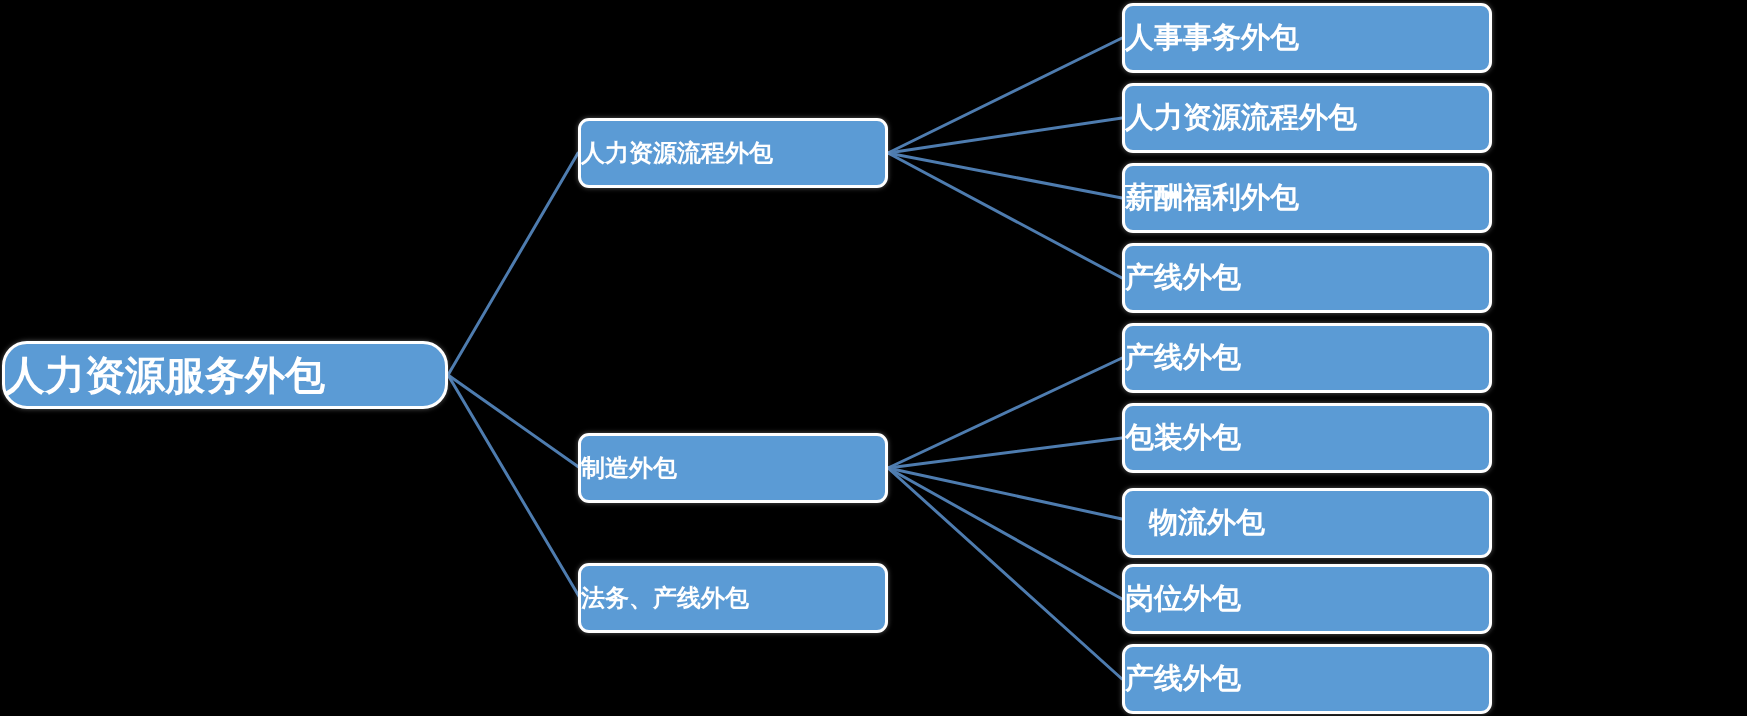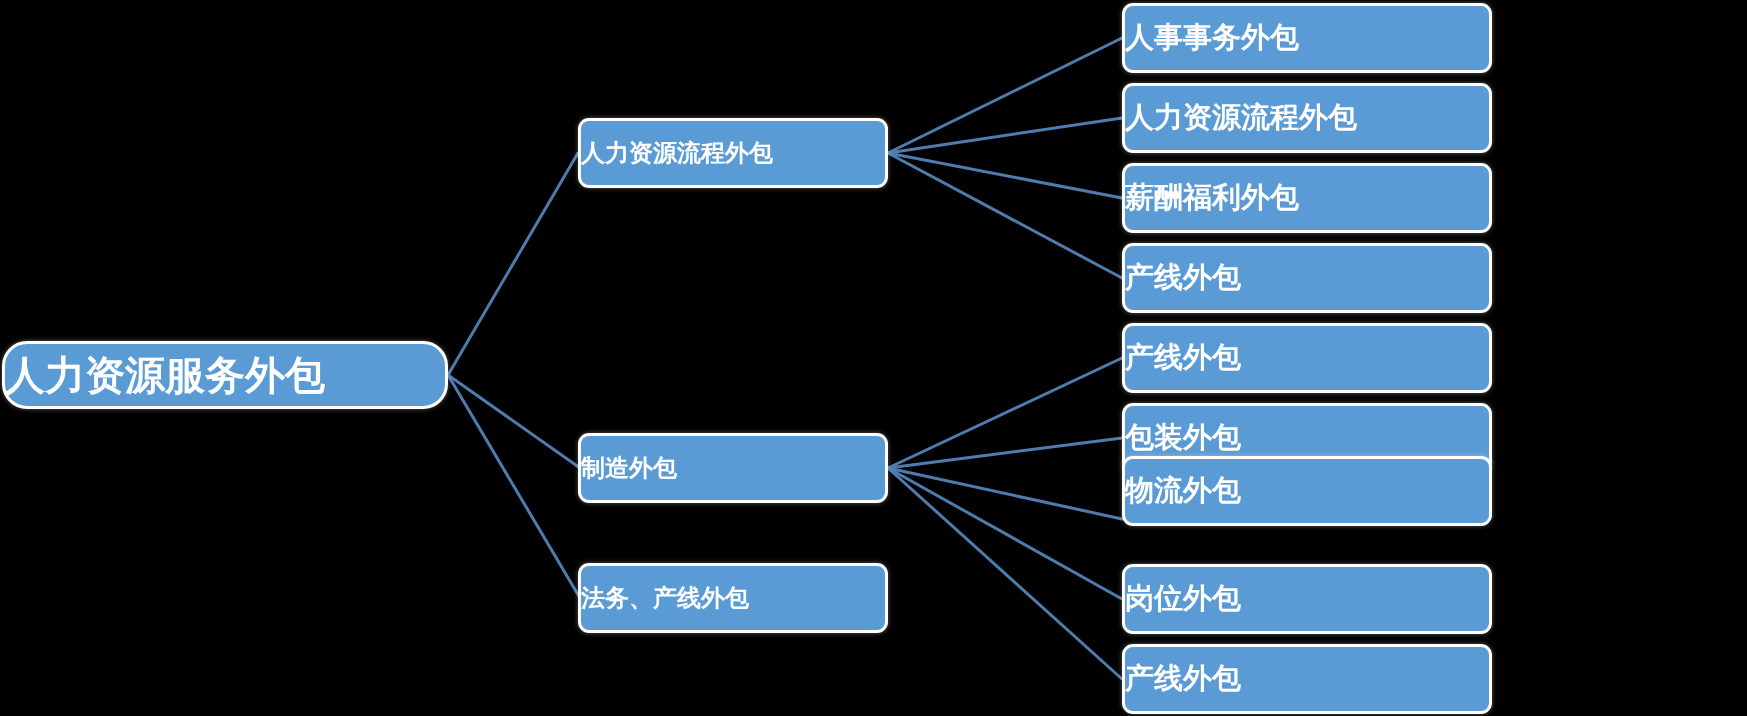--- a/index.html
+++ b/index.html
@@ -46,21 +46,21 @@
   .node-m1     { top: 118px; }
   .node-m2     { top: 433px; }
   .node-m3     { top: 563px; }
   .node-leaf   { left: 1122px; width: 370px; height: 70px; font-size: 29px; }
   .node-r1 { top: 3px; }
   .node-r2 { top: 83px; }
   .node-r3 { top: 163px; }
   .node-r4 { top: 243px; }
   .node-r5 { top: 323px; }
   .node-r6 { top: 403px; }
-  .node-r7 { top: 456px; }
+  .node-r7 { top: 488px; padding-left: 24px; }
   .node-r8 { top: 564px; }
   .node-r9 { top: 644px; }
 </style>
 </head>
 <body>
 
 <div class="canvas">
 
   <svg class="connectors" viewBox="0 0 1747 716">
     <line class="conn" x1="448" y1="375" x2="578" y2="153"></line>

